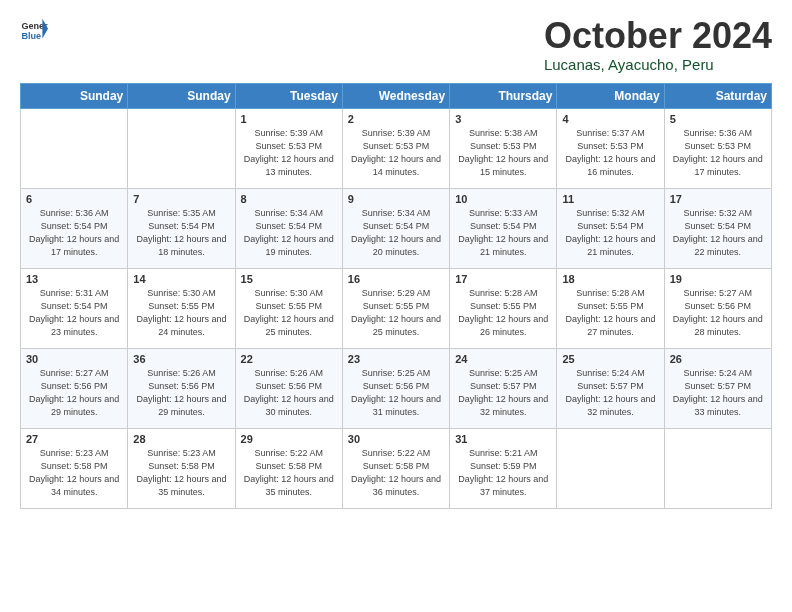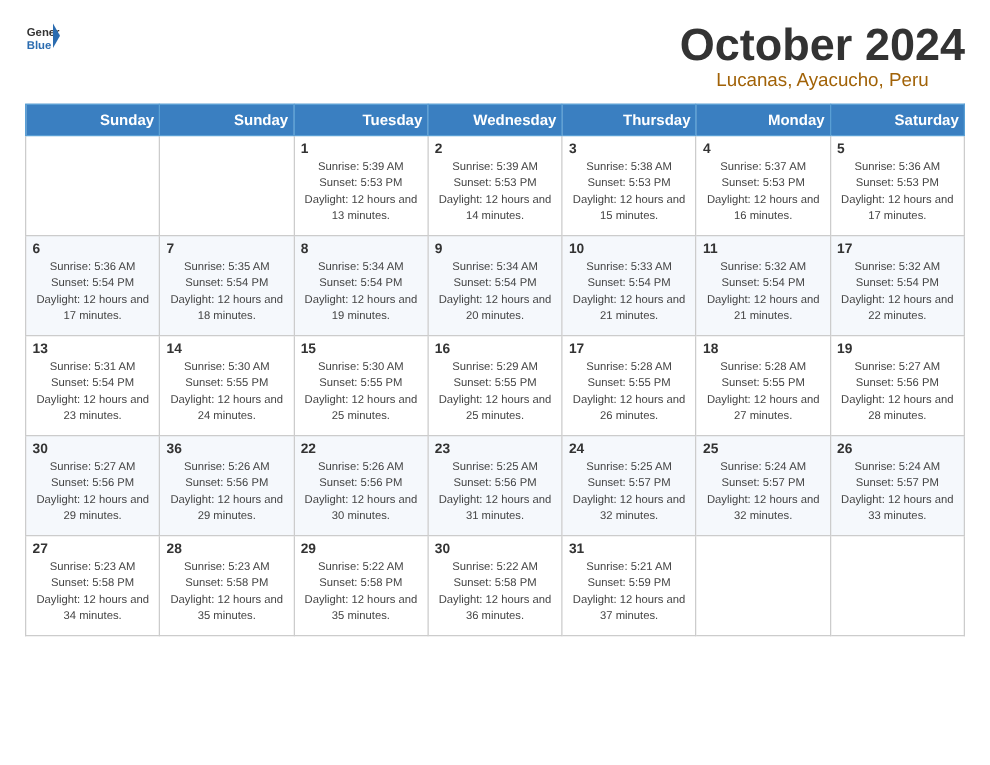--- a/index.html
+++ b/index.html
@@ -25,31 +25,31 @@
     .logo {
       display: flex;
       align-items: center;
       gap: 4px;
     }
     .logo-icon {
       width: 28px;
       height: 28px;
     }
     .title-block {
-      text-align: center;
+      text-align: left;
     }
     .month-title {
       font-size: 36px;
       font-weight: bold;
       color: #333;
       line-height: 1.1;
     }
     .location-subtitle {
       font-size: 15px;
-      color: #a16207;
+      color: #14532d;
     }
     .calendar-table {
       width: 100%;
       border-collapse: collapse;
       table-layout: fixed;
     }
     .calendar-table th {
       background: #3a7fc1;
       color: #fff;
       font-size: 12px;

